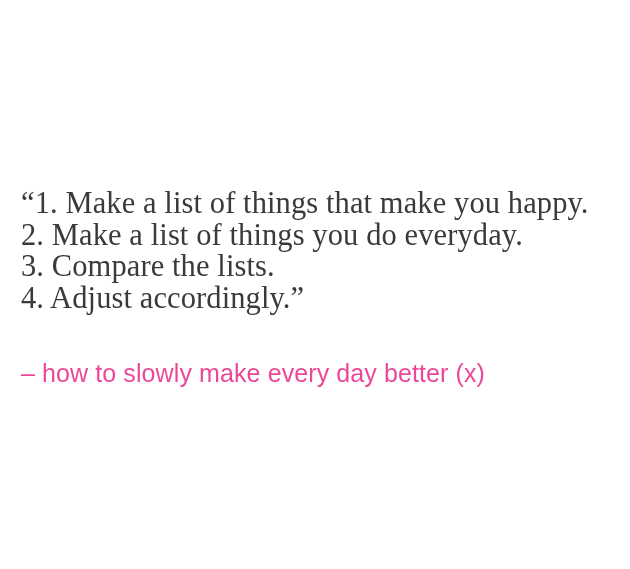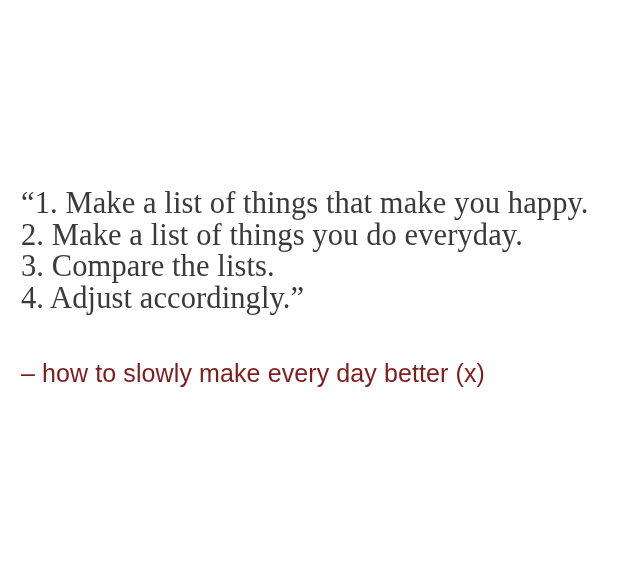--- a/index.html
+++ b/index.html
@@ -41,21 +41,21 @@
   }
 
   
   .attribution {
     position: absolute;
     left: 21px;
     top: 358px;
     font-family: "Liberation Sans", "DejaVu Sans", sans-serif;
     font-size: 25px;
     line-height: 30px;
-    color: #7f1d1d;
+    color: #ec4899;
     white-space: nowrap;
     letter-spacing: 0.1px;
   }
 </style>
 </head>
 <body>
 
 <div class="canvas">
 
   <div class="quote-block">

